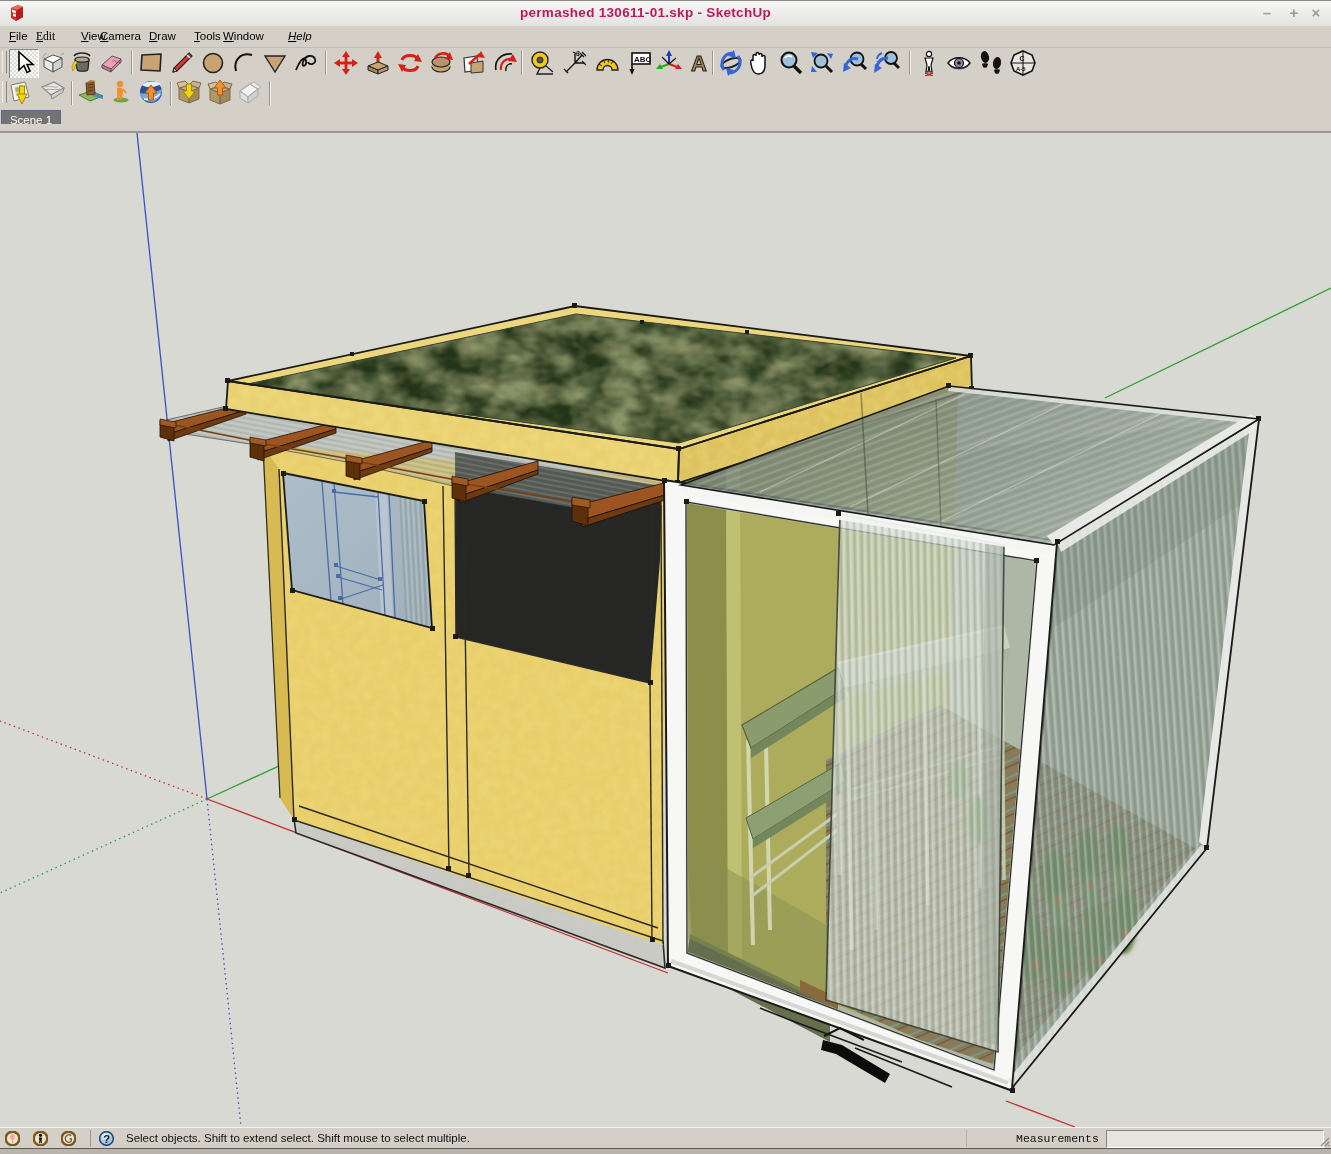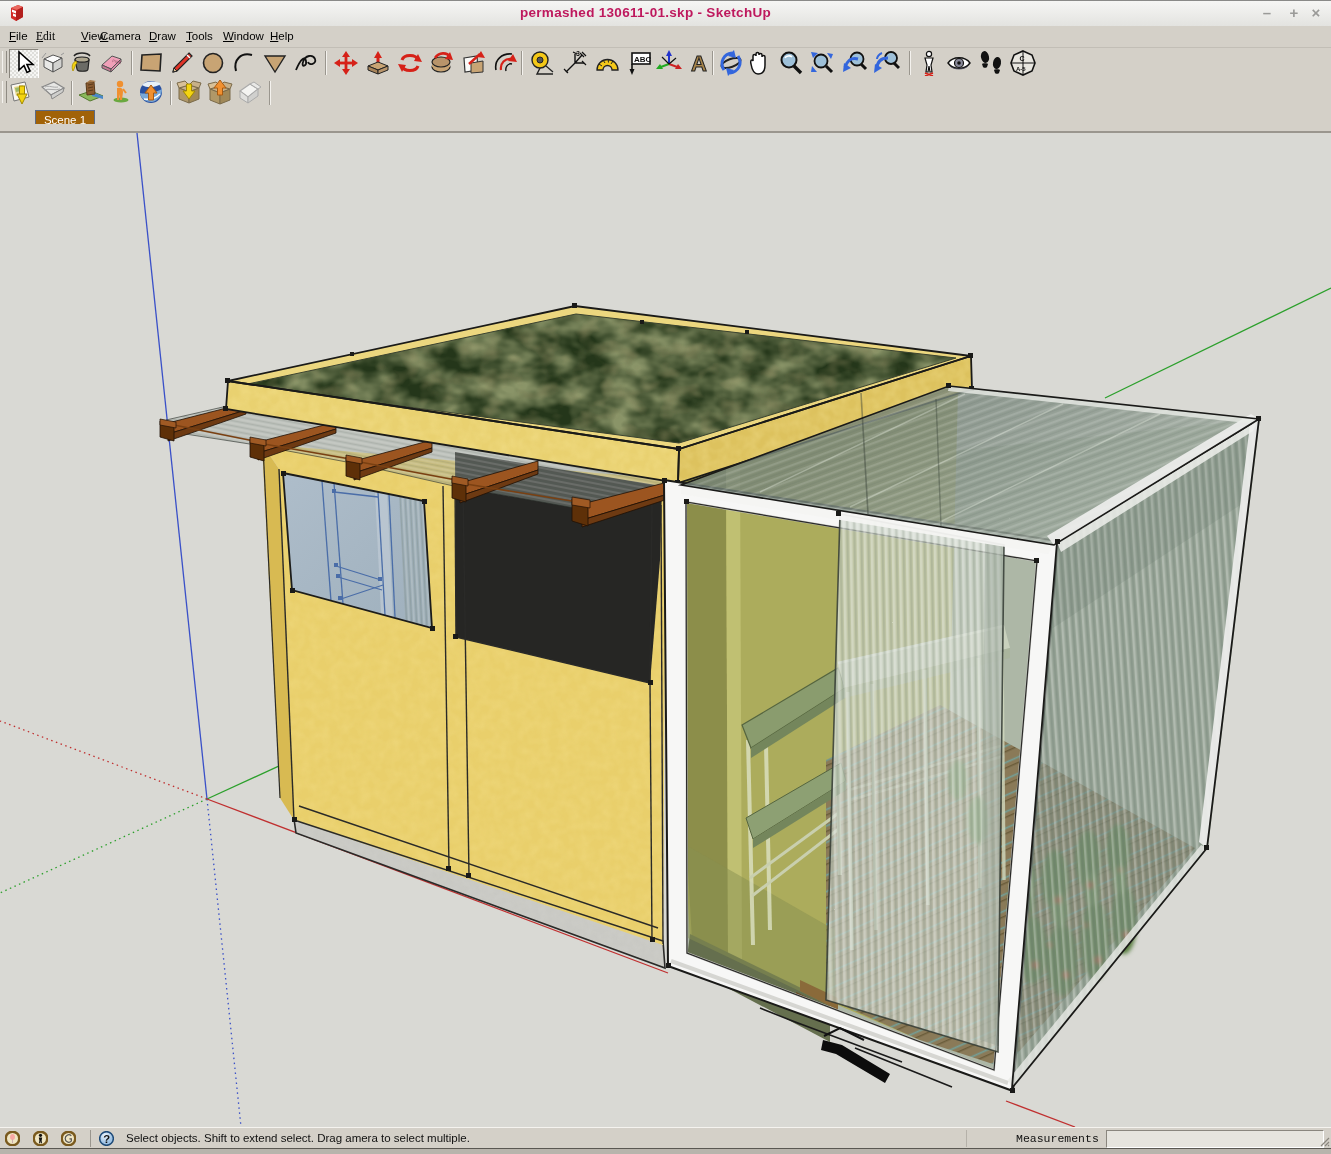--- a/index.html
+++ b/index.html
@@ -15,23 +15,23 @@
 #menubar{left:0;top:26px;width:1331px;height:22px;background:#d4d0c8;
   border-bottom:1px solid #c2beb6;box-sizing:border-box;font-size:11.5px;color:#000;}
 .mi{top:4px;}
 .mi u{text-decoration:underline;}
 #tb1{left:0;top:48px;width:1150px;height:30px;background:#d4d0c8;}
 #tb2{left:0;top:78px;width:1331px;height:29px;background:#d4d0c8;}
 .grip{width:3px;height:22px;border-left:1px solid #f4f2ee;border-right:1px solid #8f8b83;}
 .tsep{width:1px;height:24px;background:#9a968e;border-right:1px solid #f4f2ee;}
 .ticon{width:26px;height:26px;}
 #scenerow{left:0;top:107px;width:1331px;height:24px;background:#d4d0c8;}
-#scenetab{left:1px;top:110px;width:60px;height:14px;background:#a16207;
+#scenetab{left:1px;top:110px;width:60px;height:14px;background:#737373;
   border:1px solid #5a6a86;border-bottom:none;color:#fff;font-size:11.5px;
-  text-align:center;line-height:18px;box-sizing:border-box;margin-left:34px;}
+  text-align:center;line-height:18px;box-sizing:border-box;}
 #vpline{left:0;top:131px;width:1331px;height:2px;background:#9a968e;}
 #viewport{left:0px;top:133px;width:1331px;height:994px;background:#d9d9d4;}
 #statusbar{left:0;top:1127px;width:1331px;height:21px;background:#d4d0c8;
   border-top:1px solid #f5f3ef;box-sizing:border-box;}
 #stattext{left:126px;top:4px;font-size:11.5px;color:#111;}
 #measlbl{left:1016px;top:4px;font-size:11.5px;color:#111;font-family:Liberation Mono, monospace;}
 #measbox{left:1106px;top:2px;width:216px;height:16px;background:#e6e4de;
   border:1px solid #8a867e;border-bottom-color:#fff;border-right-color:#fff;}
 #botedge{left:0;top:1148px;width:1331px;height:6px;background:#b8b4ac;border-top:1px solid #5a5852;box-sizing:border-box;}
 .sbc{top:3px;width:15px;height:15px;}
@@ -52,23 +52,23 @@
 <div class="abs winbtn" style="left:1259px;">–</div>
 <div class="abs winbtn" style="left:1286px;">+</div>
 <div class="abs winbtn" style="left:1308px;">×</div>
 
 <div class="abs" id="menubar">
 <span class="abs mi" style="left:9px;"><u>F</u>ile</span>
 <span class="abs mi" style="left:36px;font-family:Liberation Serif, serif;"><u>E</u>dit</span>
 <span class="abs mi" style="left:81px;"><u>V</u>iew</span>
 <span class="abs mi" style="left:100px;"><u>C</u>amera</span>
 <span class="abs mi" style="left:149px;"><u>D</u>raw</span>
-<span class="abs mi" style="left:186px;"><u>T</u>ools</span>
+<span class="abs mi" style="left:194px;"><u>T</u>ools</span>
 <span class="abs mi" style="left:223px;"><u>W</u>indow</span>
-<span class="abs mi" style="left:270px;"><u>H</u>elp</span>
+<span class="abs mi" style="left:288px;font-style:italic;"><u>H</u>elp</span>
 </div>
 
 <div class="abs" id="tb1">
     <div class="abs grip" style="left:2px;top:3px;"></div>
 <div class="abs" style="left:9px;top:1px;width:28px;height:28px;background:repeating-conic-gradient(#f6f6f4 0 25%,#dededa 0 50%) 0 0/4px 4px;border:1px solid #8a867e;border-bottom-color:#fff;border-right-color:#fff;"></div>
 <svg class="abs ticon" style="left:11px;top:2px;" viewBox="0 0 26 26">
       <path d="M8,2 L8,20 L13,15.5 L16,22.5 L19,21 L16,14.5 L22,14.5 Z" fill="#fff" stroke="#000" stroke-width="1.6"></path>
     </svg>
 <svg class="abs ticon" style="left:40px;top:2px;" viewBox="0 0 26 26">
       <polygon points="4,9 13,5 22,8 13,13" fill="#fafafa" stroke="#555" stroke-width="1"></polygon>
@@ -687,20 +687,20 @@
         <radialGradient id="hg" cx="0.4" cy="0.3">
           <stop offset="0" stop-color="#f2f8ff"></stop>
           <stop offset="1" stop-color="#9ec2e4"></stop>
         </radialGradient>
       </defs>
       <circle cx="8" cy="8" r="7.3" fill="url(#hg)" stroke="#1e4a78" stroke-width="1.6"></circle>
       <text x="4.6" y="12.5" font-size="12" font-weight="bold" fill="#111">?</text>
     </svg>
 <div class="abs" style="left:90px;top:2px;width:1px;height:17px;background:#9a968e;"></div>
 <div class="abs" style="left:966px;top:2px;width:1px;height:17px;background:#b5b1a9;"></div>
-<span class="abs" id="stattext">Select objects. Shift to extend select. Drag amera to select multiple.</span>
+<span class="abs" id="stattext">Select objects. Shift to extend select. Shift mouse to select multiple.</span>
 <span class="abs" id="measlbl">Measurements</span>
 <div class="abs" id="measbox"></div>
 <svg class="abs" style="left:1320px;top:9px;" width="10" height="10" viewBox="0 0 10 10">
 <path d="M9,1 L1,9 M9,5 L5,9 M9,8 L8,9" stroke="#8a867e" stroke-width="1.2" fill="none"></path>
 </svg>
 </div>
 <div class="abs" id="botedge"></div>
 
 </body></html>

